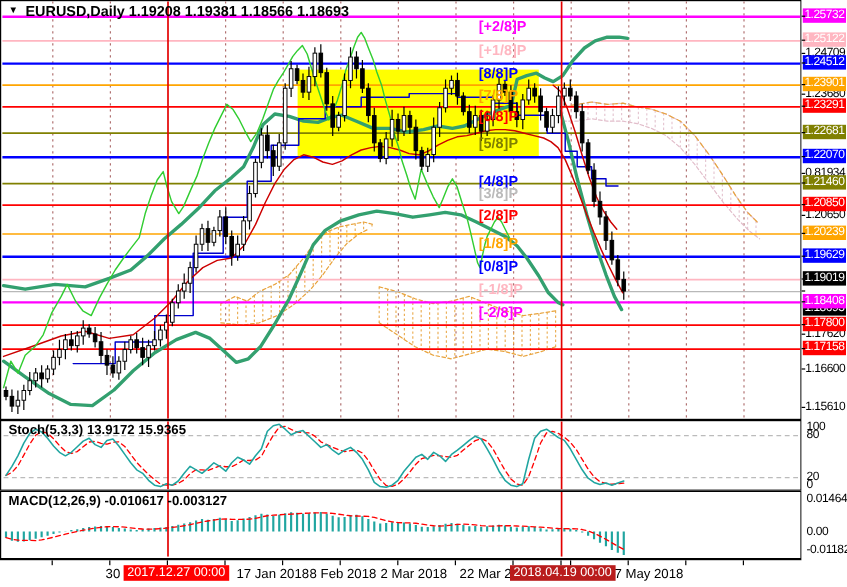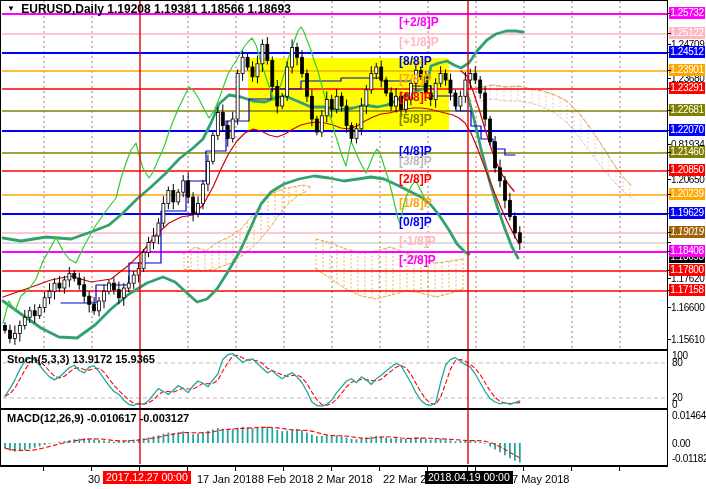--- a/index.html
+++ b/index.html
@@ -532,21 +532,21 @@
       <div class="axis-badge" style="top: 124px; background: rgb(0, 0, 255);">1.22070</div>
       <div class="axis-tick" style="top: 130px;"></div>
       <div class="axis-badge" style="top: 146px; background: rgb(128, 128, 0);">1.21460</div>
       <div class="axis-tick" style="top: 152px;"></div>
       <div class="axis-badge" style="top: 164px; background: rgb(255, 0, 0);">1.20850</div>
       <div class="axis-tick" style="top: 170px;"></div>
       <div class="axis-badge" style="top: 188px; background: rgb(255, 165, 0);">1.20239</div>
       <div class="axis-tick" style="top: 194px;"></div>
       <div class="axis-badge" style="top: 207px; background: rgb(0, 0, 255);">1.19629</div>
       <div class="axis-tick" style="top: 213px;"></div>
-      <div class="axis-badge" style="top: 226px; background: #a16207; font-style: italic;">1.19019</div>
+      <div class="axis-badge" style="top: 226px; background: #000000;">1.19019</div>
       <div class="axis-tick" style="top: 232px;"></div>
       <div class="axis-badge" style="top: 236px; background: rgb(0, 0, 0); margin-top: 15px;">1.18693</div>
       <div class="axis-tick" style="top: 242px;"></div>
       <div class="axis-badge" style="top: 245px; background: rgb(255, 0, 255);">1.18408</div>
       <div class="axis-tick" style="top: 251px;"></div>
       <div class="axis-badge" style="top: 264px; background: rgb(255, 0, 0);">1.17800</div>
       <div class="axis-tick" style="top: 270px;"></div>
       <div class="axis-badge" style="top: 284px; background: rgb(255, 0, 0);">1.17158</div>
       <div class="axis-tick" style="top: 290px;"></div>
     </div>
@@ -567,21 +567,21 @@
       <div class="date-tick" style="left: 467px;"></div>
       <div class="date-label" style="left: 5px; margin-top: 24px;">8 Nov 2017</div>
       <div class="date-label" style="left: 88px;">30 Nov</div>
       <div class="date-label" style="left: 125px;">21 Dec 2017</div>
       <div class="date-label" style="left: 197px;">17 Jan 2018</div>
       <div class="date-label" style="left: 258px;">8 Feb 2018</div>
       <div class="date-label" style="left: 317px;">2 Mar 2018</div>
       <div class="date-label" style="left: 383px;">22 Mar 2018</div>
       <div class="date-label" style="left: 512px;">7 May 2018</div>
       <div class="date-badge" style="left: 103px; background: rgb(255, 0, 0);">2017.12.27 00:00</div>
-      <div class="date-badge" style="left: 425px; background: #000000;">2018.04.19 00:00</div>
+      <div class="date-badge" style="left: 425px; background: #b91c1c;">2018.04.19 00:00</div>
     </div>
 
 <div class="sub-axis-label" style="left: 672px; top: 350px;">100</div>
     <div class="sub-axis-label" style="left: 672px; top: 357px;">80</div>
     <div class="sub-axis-label" style="left: 672px; top: 392px;">20</div>
     <div class="sub-axis-label" style="left: 672px; top: 399px;">0</div>
     <div class="sub-axis-label" style="left: 672px; top: 410px;">0.014649</div>
     <div class="sub-axis-label" style="left: 672px; top: 438px;">0.00</div>
     <div class="sub-axis-label" style="left: 672px; top: 453px;">-0.01182</div>
   </div>

